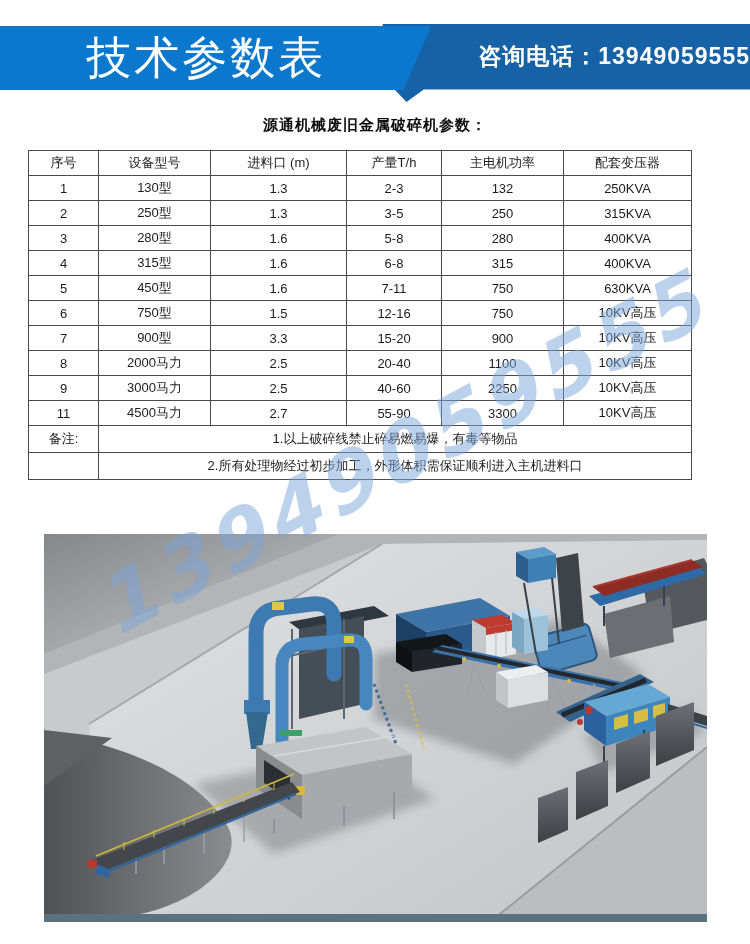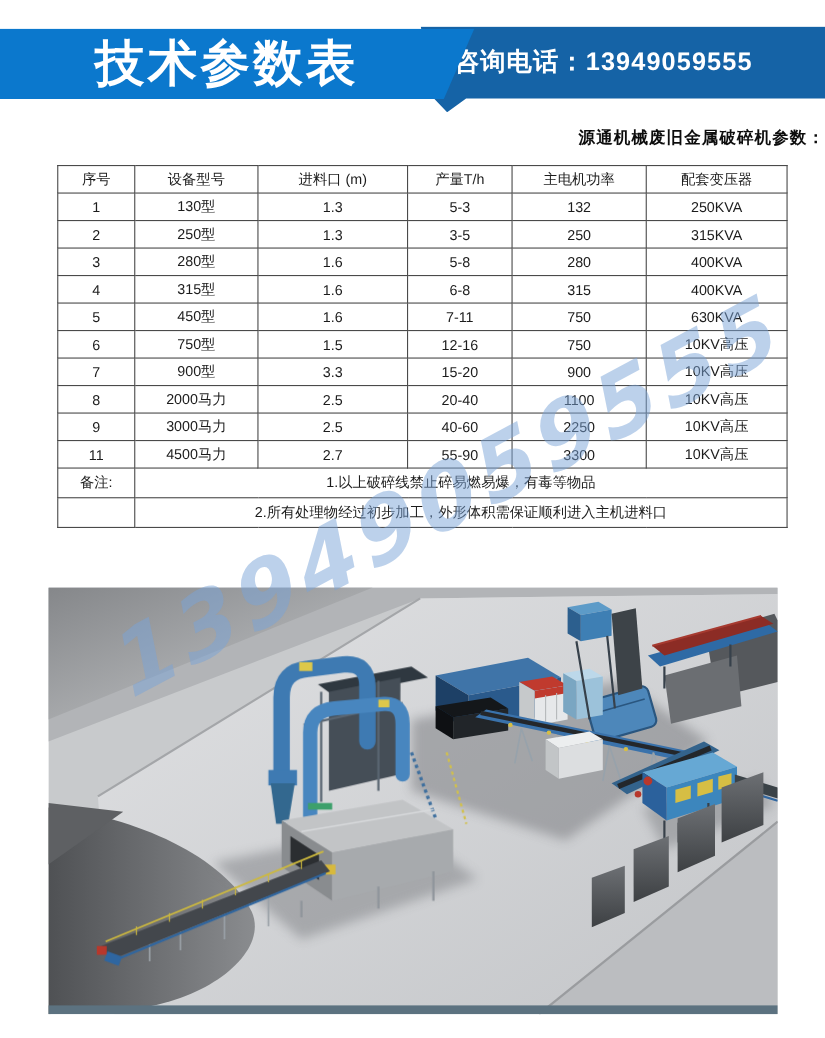--- a/index.html
+++ b/index.html
@@ -4,32 +4,32 @@
 <style>
   html,body{margin:0;padding:0;background:#fff;}
   .page{position:relative;width:750px;height:944px;margin:0 auto;background:#ffffff;overflow:hidden;
         font-family:"Liberation Sans","DejaVu Sans",sans-serif;}
 
   
   .banner{position:absolute;top:24px;left:0;width:750px;height:80px;}
   .banner-dark{position:absolute;top:0;left:0;width:750px;height:78px;background:#1563a6;
     clip-path:polygon(51% 0,100% 0,100% 84%,56.5% 84%,54.2% 100%,52.6% 84%);}
   .banner-phone{position:absolute;left:55%;right:0;top:0;height:64px;line-height:64px;
-    text-align:left;color:#ffffff;font-size:23px;font-weight:600;letter-spacing:1px;}
+    text-align:right;color:#ffffff;font-size:23px;font-weight:600;letter-spacing:1px;}
   .banner-bright{position:absolute;top:2px;left:0;width:750px;height:64px;background:#0b78cd;
     clip-path:polygon(0 0,57.5% 0,53.8% 100%,0 100%);}
   .banner-title{display:block;width:55%;text-align:center;line-height:64px;color:#ffffff;
-    font-size:45px;font-weight:700;letter-spacing:3px;}
-
-  
-  .subtitle{position:absolute;top:116px;left:0;width:100%;text-align:right;
+    font-size:45px;font-weight:400;letter-spacing:3px;}
+
+  
+  .subtitle{position:absolute;top:116px;left:0;width:100%;text-align:center;
     font-size:15px;font-weight:700;color:#0d0d0d;letter-spacing:1px;}
 
   
-  table.spec{position:absolute;top:150px;left:52px;width:663px;border-collapse:collapse;
+  table.spec{position:absolute;top:150px;left:28px;width:663px;border-collapse:collapse;
     table-layout:fixed;font-size:13px;color:#1c1c1c;}
   table.spec th,table.spec td{border:1px solid #4a4a4a;height:24px;padding:0 2px;
     text-align:center;font-weight:400;white-space:nowrap;overflow:hidden;}
   table.spec tr.note-row td{height:26px;margin-top:16px;}
 
   
   .watermark{position:absolute;left:92px;top:566px;z-index:9;pointer-events:none;
     font-size:80px;font-weight:700;font-style:italic;letter-spacing:6px;white-space:nowrap;
     color:rgba(122,164,216,0.5);transform:rotate(-28deg) skewX(-6deg);transform-origin:0 0;
     font-family:"DejaVu Sans",sans-serif;}
@@ -69,21 +69,21 @@
           <th>产量T/h</th>
           <th>主电机功率</th>
           <th>配套变压器</th>
         </tr>
     </thead>
     <tbody>
         <tr>
           <td>1</td>
           <td>130型</td>
           <td>1.3</td>
-          <td>5-3</td>
+          <td>2-3</td>
           <td>132</td>
           <td>250KVA</td>
         </tr>
         <tr>
           <td>2</td>
           <td>250型</td>
           <td>1.3</td>
           <td>3-5</td>
           <td>250</td>
           <td>315KVA</td>

